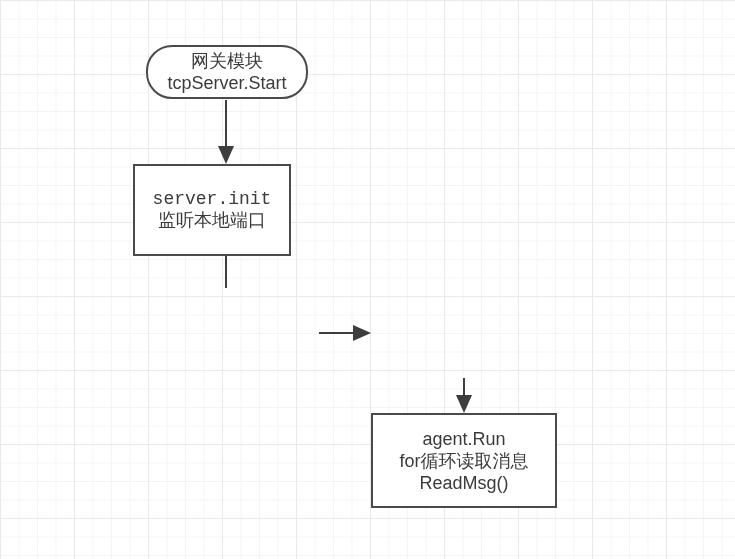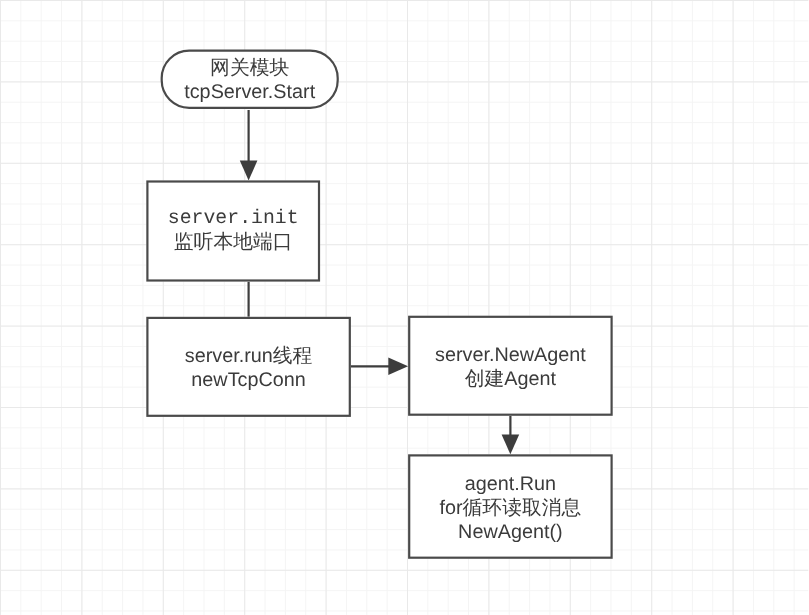--- a/index.html
+++ b/index.html
@@ -85,23 +85,19 @@
       <polygon class="edge-head" points="464,413 456,395 472,395"></polygon>
     </g>
   </svg>
 
   <div class="node rounded" style="left:146px; top:45px; width:162px; height:54px;">网关模块
 tcpServer.Start</div>
 
   <div class="node" style="left:133px; top:164px; width:158px; height:92px;font-family:Liberation Mono, monospace;">server.init
 监听本地端口</div>
 
-  <div class="node" style="left:133px; top:288px; width:186px; height:91px;">server.run线程
-newTcpConn</div>
 
-  <div class="node" style="left:371px; top:287px; width:186px; height:91px;">server.NewAgent
-创建Agent</div>
 
   <div class="node" style="left:371px; top:413px; width:186px; height:95px;">agent.Run
 for循环读取消息
-NewAgent()</div>
+ReadMsg()</div>
 
 </div>
 
 </body></html>

